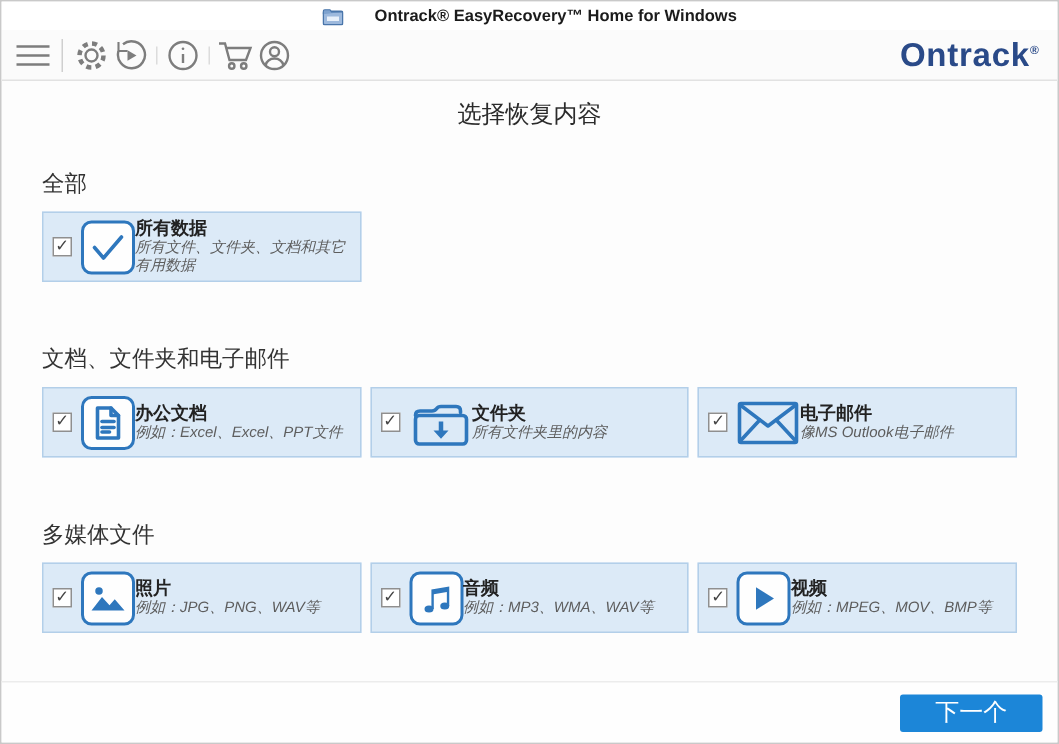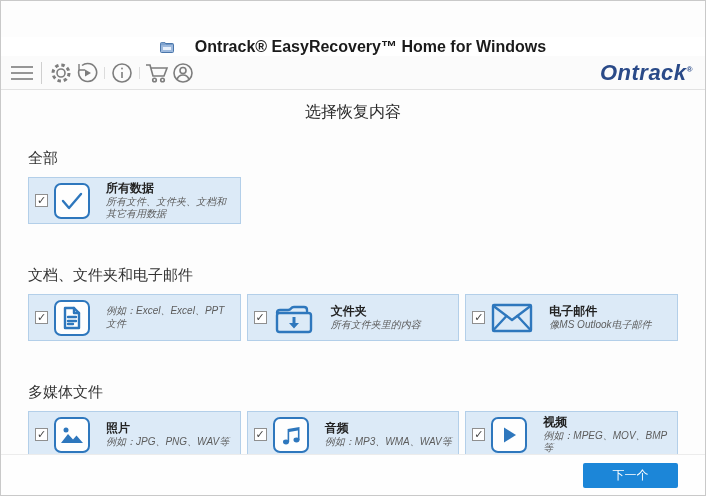--- a/index.html
+++ b/index.html
@@ -5,27 +5,27 @@
   * { margin:0; padding:0; box-sizing:border-box; }
   html,body { background:#e9e9e9; }
   body { font-family:"Liberation Sans","DejaVu Sans",sans-serif; }
   .window {
     width:706px; height:496px; position:relative; background:#fdfdfd;
     border:1px solid #c9c9c9; overflow:hidden; margin:0 auto;
   }
   
   .titlebar {
     height:19px; background:#ffffff; display:flex; align-items:center;
-    justify-content:center; gap:21px; font-size:16px; font-weight:bold; color:#1b1b1b;margin-top:36px;
+    justify-content:center; gap:21px; font-size:11px; font-weight:bold; color:#1b1b1b;
   }
   .titlebar svg { display:block; }
   
   .toolbar {
     height:34px; background:#fbfbfb; border-bottom:1px solid #e2e2e2;
-    display:flex; align-items:center; padding:0 12px 0 8px;font-style:italic;
+    display:flex; align-items:center; padding:0 12px 0 8px;
   }
   .tb-icon { display:flex; align-items:center; justify-content:center;
     width:26px; height:26px; cursor:pointer; }
   .tb-icon svg { stroke:#7d7d7d; fill:none; stroke-width:1.6; }
   .tb-sep { width:1px; height:22px; background:#cfcfcf; margin:0 6px; }
   .tb-sep.small { height:12px; background:#dcdcdc; margin:0 4px; }
   .logo { margin-left:auto; font-size:22px; font-weight:bold; color:#2a4a88;
     letter-spacing:.5px; line-height:1; }
   .logo sup { font-size:8px; color:#2a4a88; }
   
@@ -45,31 +45,31 @@
     font-size:11px; line-height:11px; color:#444; text-align:center;
     flex:0 0 13px; margin-right:6px; cursor:pointer;
   }
   .icon-box {
     width:36px; height:36px; background:#fefefe; border:2px solid #2e77bd;
     border-radius:7px; display:flex; align-items:center; justify-content:center;
     flex:0 0 36px;
   }
   .icon-free { width:42px; height:36px; display:flex; align-items:center;
     justify-content:center; flex:0 0 42px; }
-  .card-text { margin-left:16px; min-width:0; }
+  .card-text { margin-left:0; min-width:0; }
   .card-title { font-size:12px; font-weight:bold; color:#222; line-height:1.25; }
   .card-desc { font-size:10px; color:#5d5d5d; line-height:1.25;font-style:italic; }
   
   .footer {
     position:absolute; left:0; right:0; bottom:0; height:41px;
     background:#fefefe; border-top:1px solid #ececec;
   }
   .next-btn {
-    position:absolute; right:27px; top:8px; width:95px; height:25px;
-    background:#1c86d8; color:#fff; font-size:12px; border:none;
+    position:absolute; right:10px; top:8px; width:95px; height:25px;
+    background:#1c86d8; color:#fff; font-size:16px; border:none;
     border-radius:2px; cursor:pointer; font-family:inherit;
   }
   .blue-stroke { stroke:#2e77bd; fill:none; stroke-width:2.4; stroke-linecap:round; stroke-linejoin:round; }
   .blue-fill { fill:#2e77bd; }
 </style>
 </head>
 <body>
 
 <div class="window">
 
@@ -159,20 +159,21 @@
           <span class="icon-box">
             <svg width="20" height="24" viewBox="0 0 20 24">
               <path class="blue-stroke" stroke-width="2" d="M3 2 L12 2 L17 7 L17 22 L3 22 Z"></path>
               <path class="blue-stroke" stroke-width="1.6" d="M12 2 L12 7 L17 7"></path>
               <line class="blue-stroke" stroke-width="1.8" x1="6" y1="11" x2="14" y2="11"></line>
               <line class="blue-stroke" stroke-width="1.8" x1="6" y1="15" x2="14" y2="15"></line>
               <line class="blue-stroke" stroke-width="1.8" x1="6" y1="18" x2="11" y2="18"></line>
             </svg>
           </span>
           <span class="card-text">
+            <span class="card-title" style="display:block">办公文档</span>
             <span class="card-desc" style="display:block">例如：Excel、Excel、PPT文件</span>
           </span>
         </div>
         <div class="card">
           <span class="chk">✓</span>
           <span class="icon-free">
             <svg width="40" height="34" viewBox="0 0 40 34">
               <path class="blue-stroke" stroke-width="2.2" fill="#fefefe" d="M3 12 Q3 9 6 9 L14 9 Q16 9 17 7.5 Q18 6 20 6 L30 6 Q33 6 33 9 L33 10"></path>
               <rect class="blue-stroke" stroke-width="2.2" fill="#fefefe" x="3" y="12" width="34" height="19" rx="2.5"></rect>
               <path class="blue-fill" d="M18.5 16 L21.5 16 L21.5 22 L25 22 L20 27.5 L15 22 L18.5 22 Z"></path>

